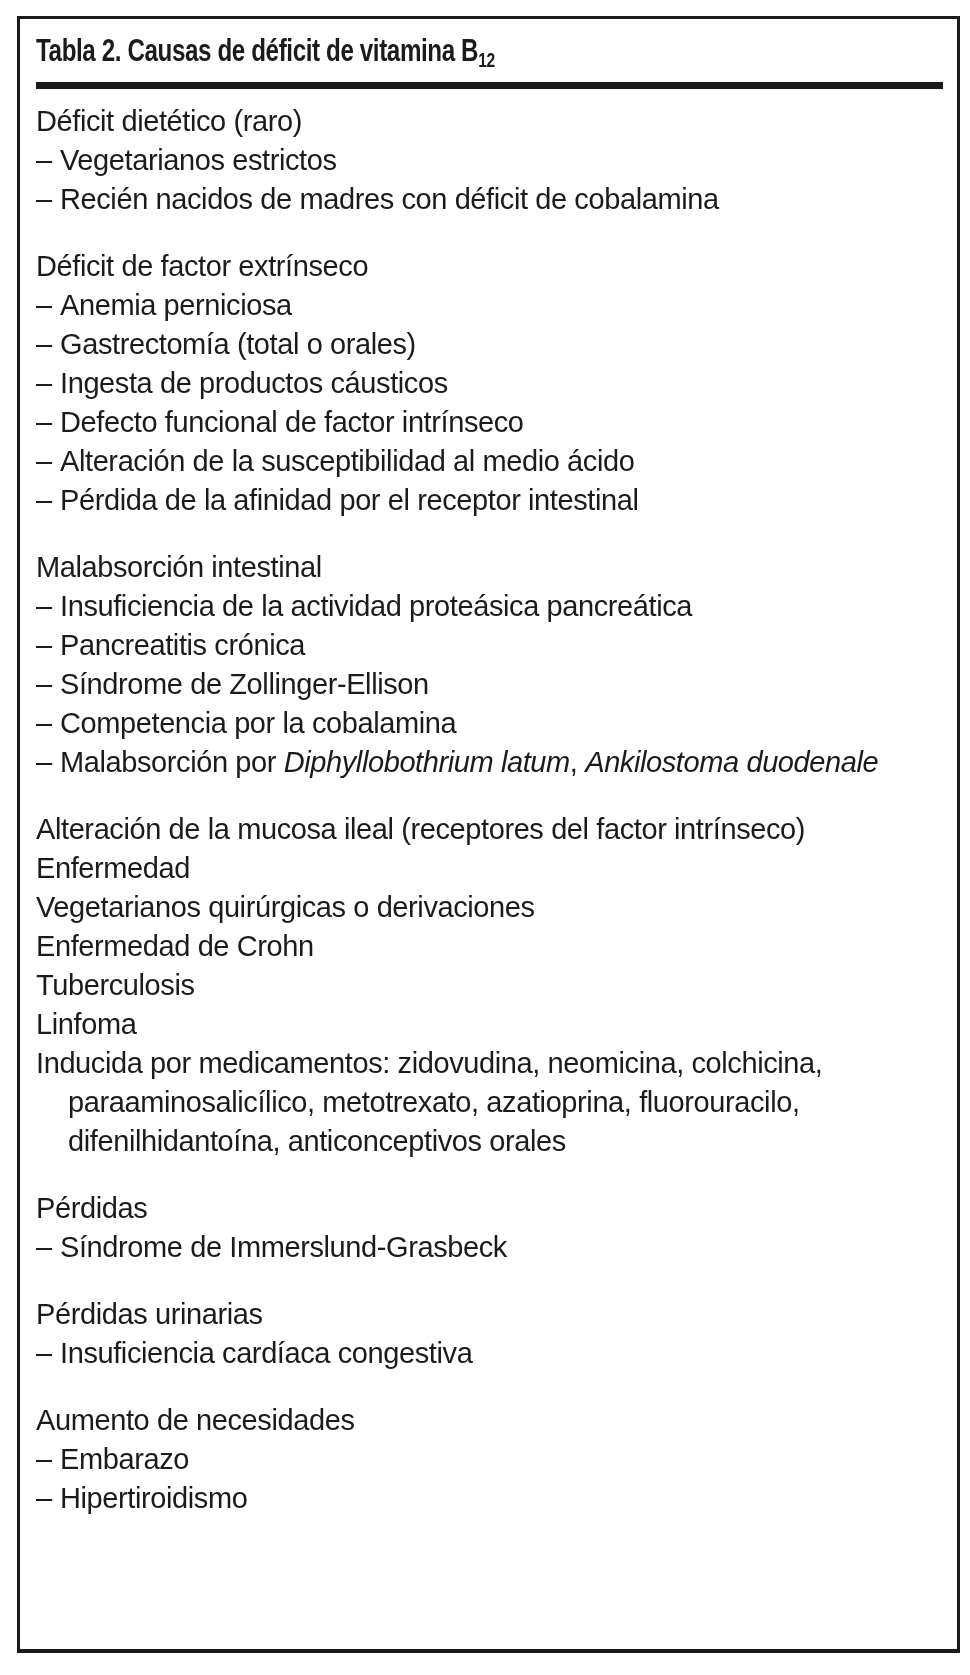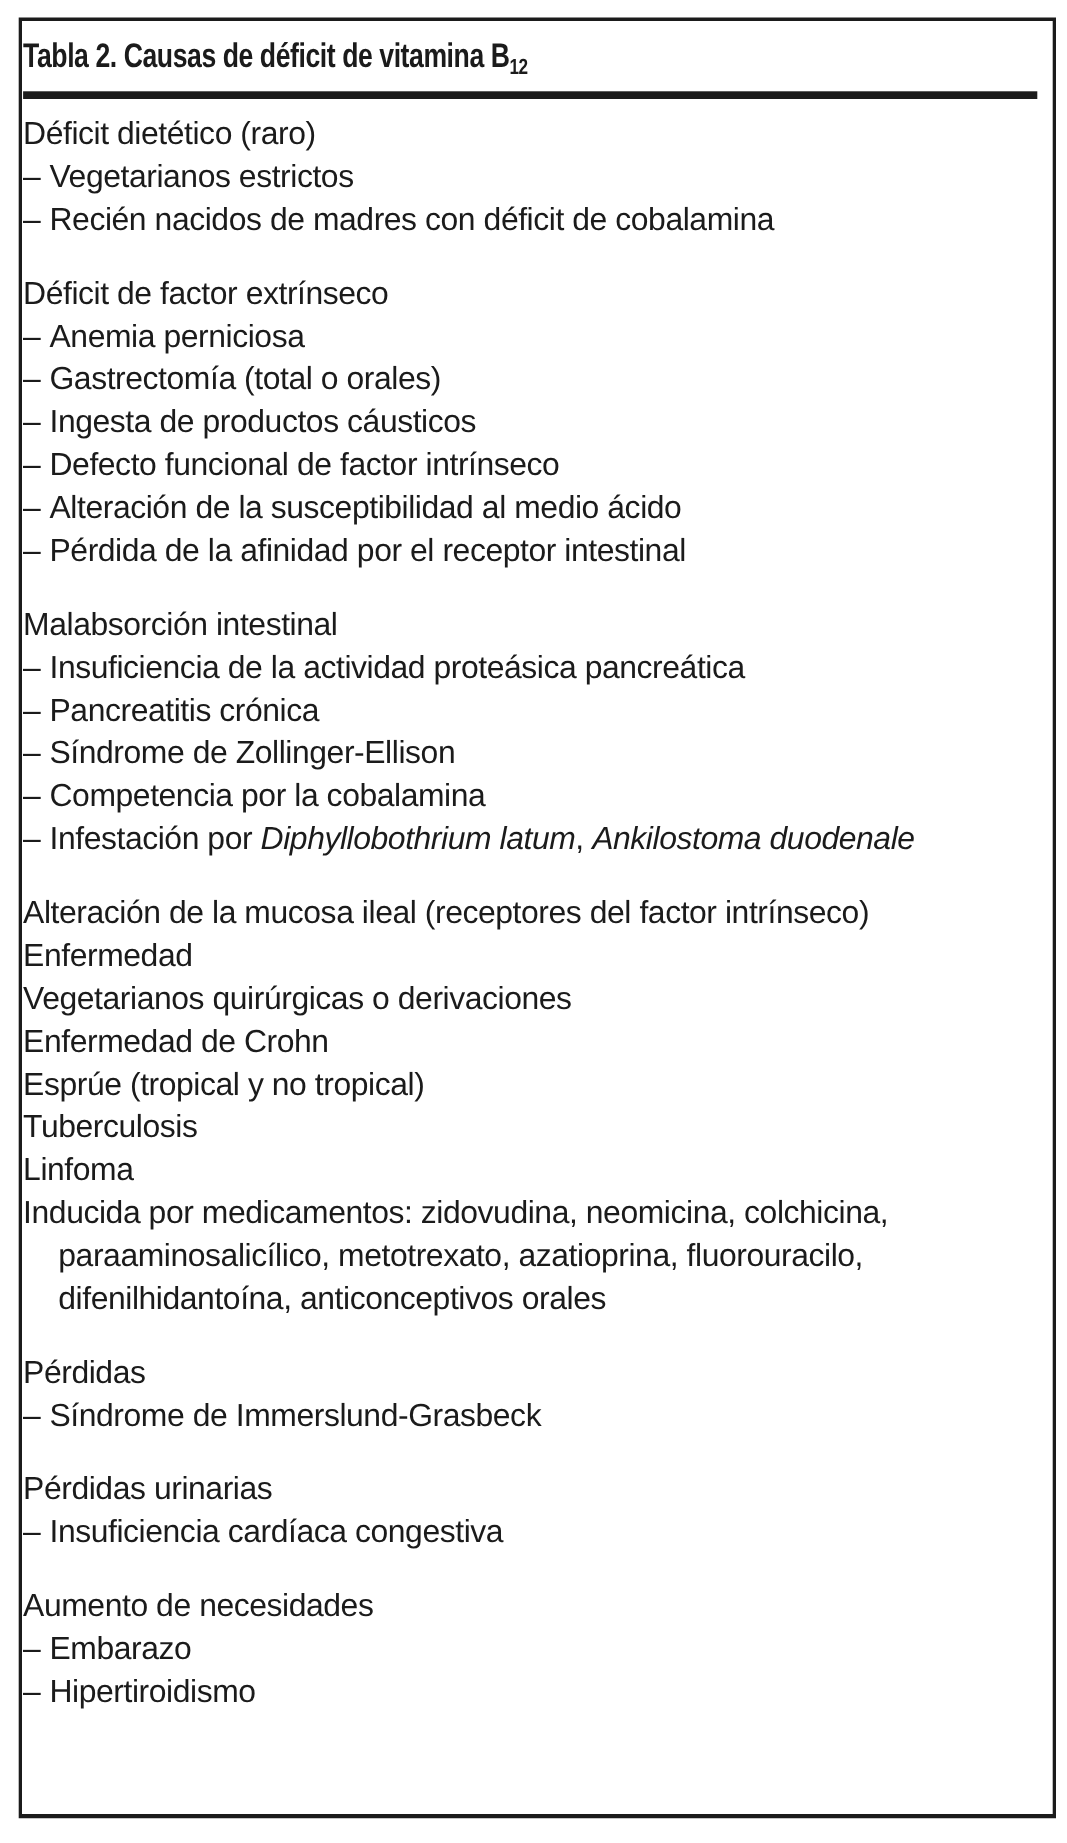--- a/index.html
+++ b/index.html
@@ -18,21 +18,21 @@
   }
   .table-box {
     position: absolute;
     left: 17px;
     top: 16px;
     width: 943px;
     height: 1637px;
     box-sizing: border-box;
     border: 3px solid #1b1b1b;
     border-bottom-width: 4px;
-    padding: 12px 14px 0 1px;
+    padding: 12px 14px 0 16px;
     background: #ffffff;
     overflow: hidden;
   }
   .title {
     font-size: 31px;
     font-weight: bold;
     line-height: 34px;
     letter-spacing: -0.5px;
     white-space: nowrap;
     transform: scaleX(0.78);
@@ -142,30 +142,29 @@
         <div class="line dashed">
             <span class="dash">–</span>
             <span class="txt">Síndrome de Zollinger-Ellison</span>
           </div>
         <div class="line dashed">
             <span class="dash">–</span>
             <span class="txt">Competencia por la cobalamina</span>
           </div>
         <div class="line dashed">
             <span class="dash">–</span>
-            <span class="txt"><span>Infestación por </span><span class="sp-italic">Diphyllobothrium latum</span><span>, </span><span class="sp-italic">Ankilostoma duodenale</span></span>
+            <span class="txt"><span>Malabsorción por </span><span class="sp-italic">Diphyllobothrium latum</span><span>, </span><span class="sp-italic">Ankilostoma duodenale</span></span>
           </div>
       </div>
 
       <div class="section">
         <div class="line header">Alteración de la mucosa ileal (receptores del factor intrínseco)</div>
         <div class="line">Enfermedad</div>
         <div class="line">Vegetarianos quirúrgicas o derivaciones</div>
         <div class="line">Enfermedad de Crohn</div>
-        <div class="line">Esprúe (tropical y no tropical)</div>
         <div class="line">Tuberculosis</div>
         <div class="line">Linfoma</div>
         <div class="line">Inducida por medicamentos: zidovudina, neomicina, colchicina,</div>
         <div class="line cont">paraaminosalicílico, metotrexato, azatioprina, fluorouracilo,</div>
         <div class="line cont">difenilhidantoína, anticonceptivos orales</div>
       </div>
 
       <div class="section">
         <div class="line header">Pérdidas</div>
         <div class="line dashed">

